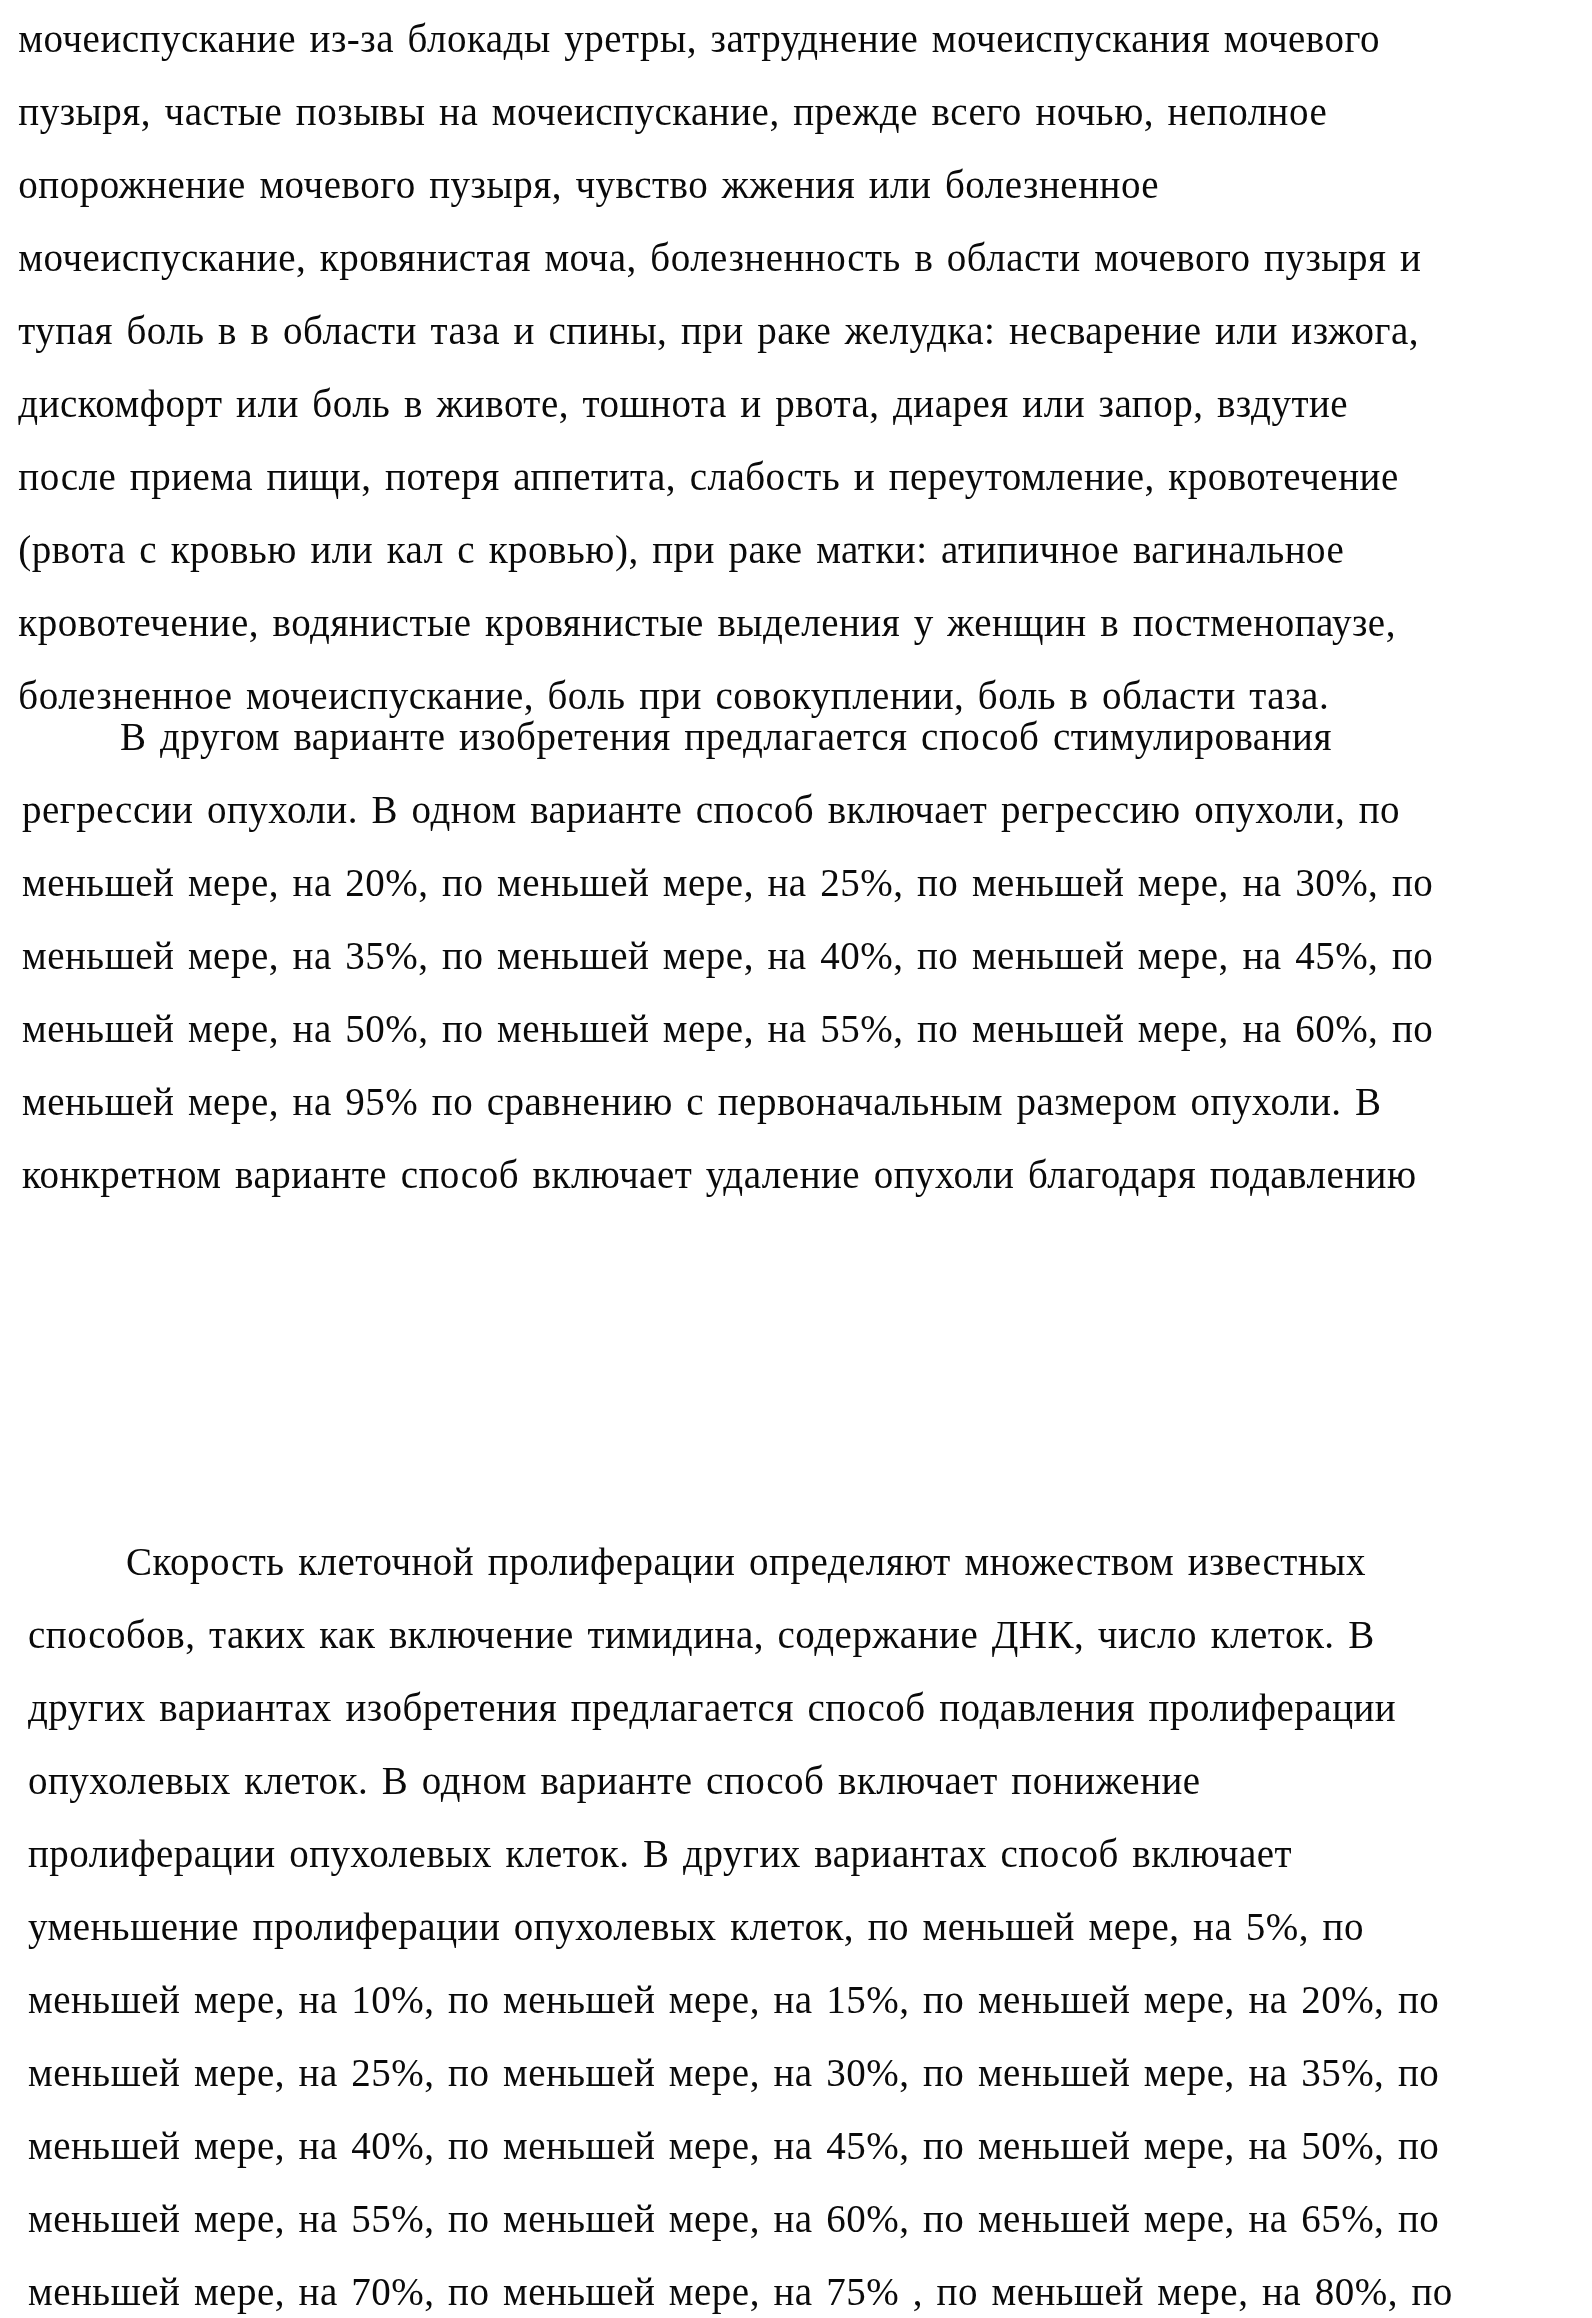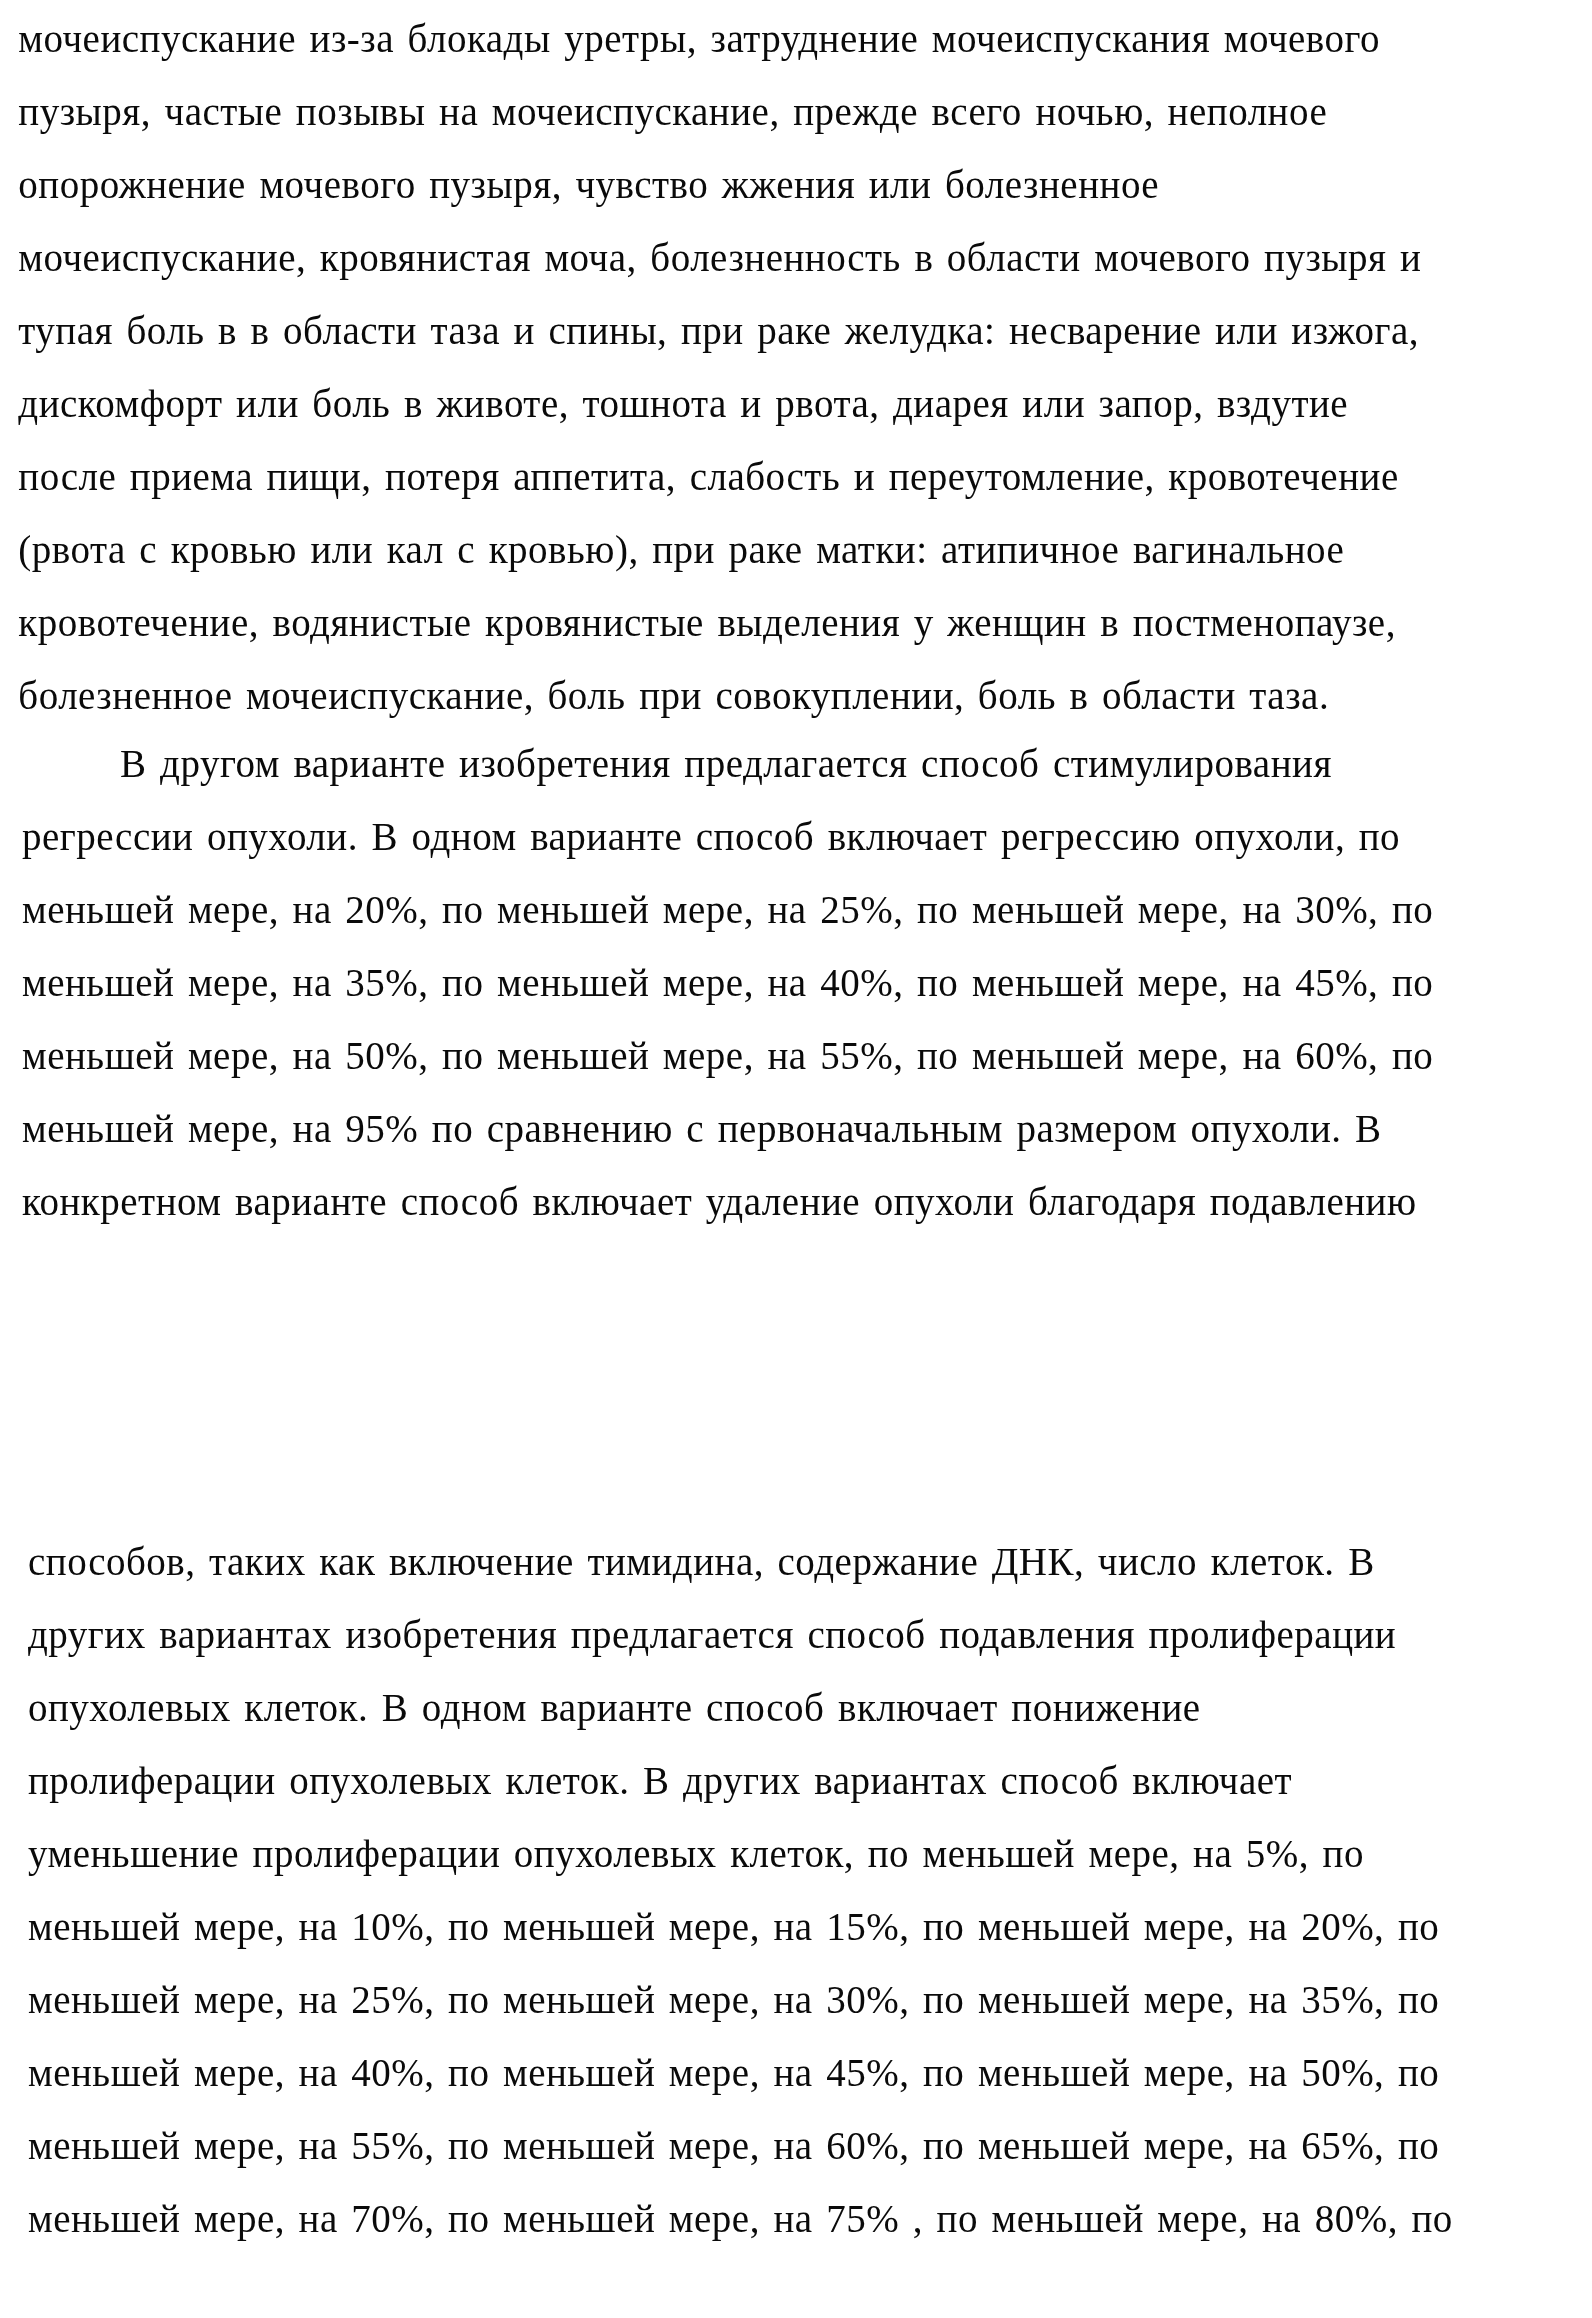--- a/index.html
+++ b/index.html
@@ -28,21 +28,21 @@
     .line {
       display: block;
       height: 73px;
       line-height: 73px;
       font-size: 39px;
       white-space: nowrap;
       letter-spacing: 0.5px;
       word-spacing: 3.3px;
     }
     #p1 { position: absolute; top: 1.7px; left: 18.3px; width: 1553px; }
-    #p2 { position: absolute; top: 727px; left: 22px; width: 1553px; }
+    #p2 { position: absolute; top: 700px; left: 22px; width: 1553px; }
     #p3 { position: absolute; top: 1525px; left: 28px; width: 1548px; }
     #p2 .line.first { padding-left: 98px; }
     #p3 .line.first { padding-left: 98px; }
   </style>
 </head>
 <body>
 
 <div class="page">
 
   <div class="para" id="p1">
@@ -62,20 +62,21 @@
     <span class="line first">В другом варианте изобретения предлагается способ стимулирования</span>
     <span class="line">регрессии опухоли. В одном варианте способ включает регрессию опухоли, по</span>
     <span class="line">меньшей мере, на 20%, по меньшей мере, на 25%, по меньшей мере, на 30%, по</span>
     <span class="line">меньшей мере, на 35%, по меньшей мере, на 40%, по меньшей мере, на 45%, по</span>
     <span class="line">меньшей мере, на 50%, по меньшей мере, на 55%, по меньшей мере, на 60%, по</span>
     <span class="line">меньшей мере, на 95% по сравнению с первоначальным размером опухоли. В</span>
     <span class="line">конкретном варианте способ включает удаление опухоли благодаря подавлению</span>
   </div>
 
   <div class="para" id="p3">
+    <span class="line first">Скорость клеточной пролиферации определяют множеством известных</span>
     <span class="line">способов, таких как включение тимидина, содержание ДНК, число клеток. В</span>
     <span class="line">других вариантах изобретения предлагается способ подавления пролиферации</span>
     <span class="line">опухолевых клеток. В одном варианте способ включает понижение</span>
     <span class="line">пролиферации опухолевых клеток. В других вариантах способ включает</span>
     <span class="line">уменьшение пролиферации опухолевых клеток, по меньшей мере, на 5%, по</span>
     <span class="line">меньшей мере, на 10%, по меньшей мере, на 15%, по меньшей мере, на 20%, по</span>
     <span class="line">меньшей мере, на 25%, по меньшей мере, на 30%, по меньшей мере, на 35%, по</span>
     <span class="line">меньшей мере, на 40%, по меньшей мере, на 45%, по меньшей мере, на 50%, по</span>
     <span class="line">меньшей мере, на 55%, по меньшей мере, на 60%, по меньшей мере, на 65%, по</span>
     <span class="line">меньшей мере, на 70%, по меньшей мере, на 75% , по меньшей мере, на 80%, по</span>

